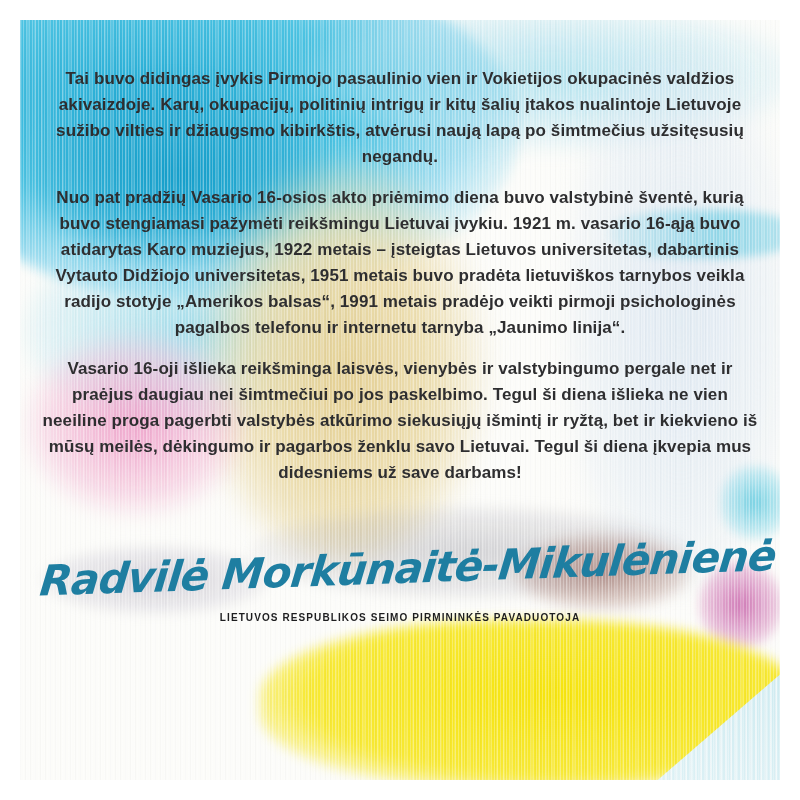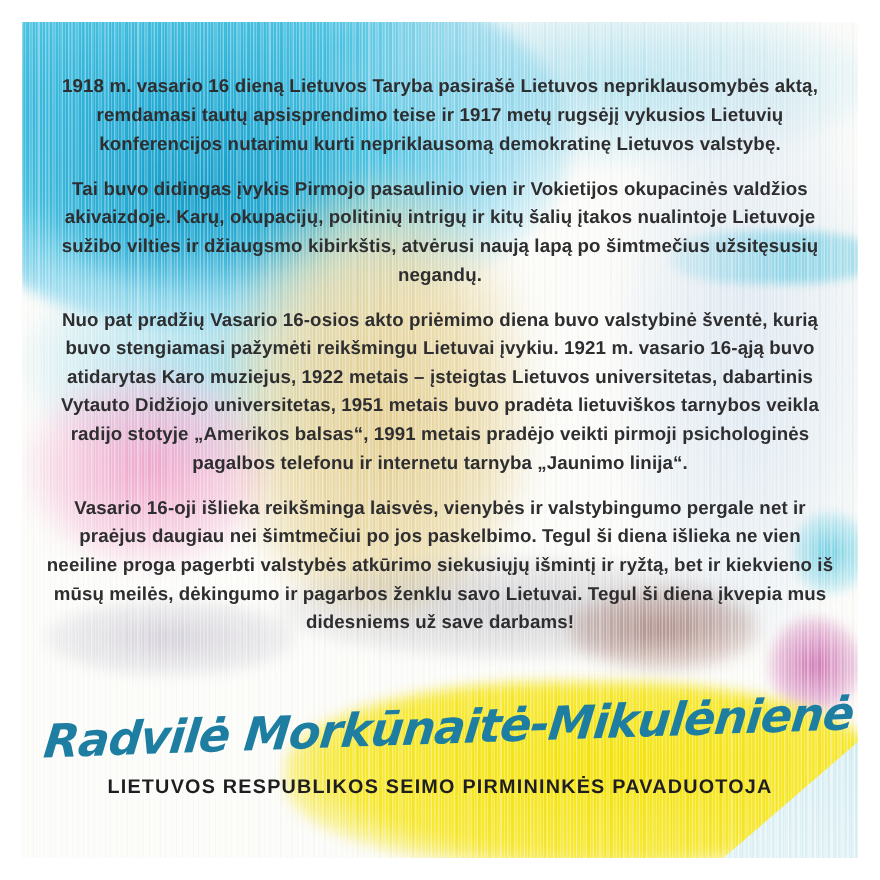--- a/index.html
+++ b/index.html
@@ -127,21 +127,21 @@
     color: #1e7ea1;
     font-family: "DejaVu Sans", sans-serif;
     font-style: italic; font-weight: 700;
     font-size: 42px; line-height: 1;
     transform: rotate(-2deg) skewX(-8deg);
     letter-spacing: -1px;
     white-space: nowrap;
   }
   .sig-title {
     margin-top: 22px;
-    font-size: 18px; font-weight: 700;
+    font-size: 10px; font-weight: 700;
     letter-spacing: 1.1px; color: #1e1e20;
   }
 </style>
 </head>
 <body>
 
 <div class="frame">
   <div class="canvas">
 
     <div class="blob cyan-main"></div>
@@ -156,21 +156,20 @@
     <div class="blob gray-left"></div>
     <div class="blob maroon-patch"></div>
     <div class="blob magenta-patch"></div>
     <div class="blob cyan-strokes-right"></div>
     <div class="blob yellow-band"></div>
     <div class="blob yellow-bright"></div>
     <div class="blob corner-cyan"></div>
     <div class="blob striation"></div>
 
     <div class="content">
-      <p>1918 m. vasario 16 dieną Lietuvos Taryba pasirašė Lietuvos nepriklausomybės aktą, remdamasi tautų apsisprendimo teise ir 1917 metų rugsėjį vykusios Lietuvių konferencijos nutarimu kurti nepriklausomą demokratinę Lietuvos valstybę.</p>
       <p>Tai buvo didingas įvykis Pirmojo pasaulinio vien ir Vokietijos okupacinės valdžios akivaizdoje. Karų, okupacijų, politinių intrigų ir kitų šalių įtakos nualintoje Lietuvoje sužibo vilties ir džiaugsmo kibirkštis, atvėrusi naują lapą po šimtmečius užsitęsusių negandų.</p>
       <p>Nuo pat pradžių Vasario 16-osios akto priėmimo diena buvo valstybinė šventė, kurią buvo stengiamasi pažymėti reikšmingu Lietuvai įvykiu. 1921 m. vasario 16-ąją buvo atidarytas Karo muziejus, 1922 metais – įsteigtas Lietuvos universitetas, dabartinis Vytauto Didžiojo universitetas, 1951 metais buvo pradėta lietuviškos tarnybos veikla radijo stotyje „Amerikos balsas“, 1991 metais pradėjo veikti pirmoji psichologinės pagalbos telefonu ir internetu tarnyba „Jaunimo linija“.</p>
       <p>Vasario 16-oji išlieka reikšminga laisvės, vienybės ir valstybingumo pergale net ir praėjus daugiau nei šimtmečiui po jos paskelbimo. Tegul ši diena išlieka ne vien neeiline proga pagerbti valstybės atkūrimo siekusiųjų išmintį ir ryžtą, bet ir kiekvieno iš mūsų meilės, dėkingumo ir pagarbos ženklu savo Lietuvai. Tegul ši diena įkvepia mus didesniems už save darbams!</p>
 
       <div class="signature">Radvilė Morkūnaitė-Mikulėnienė</div>
       <div class="sig-title">LIETUVOS RESPUBLIKOS SEIMO PIRMININKĖS PAVADUOTOJA</div>
     </div>
 
   </div>
 </div>

